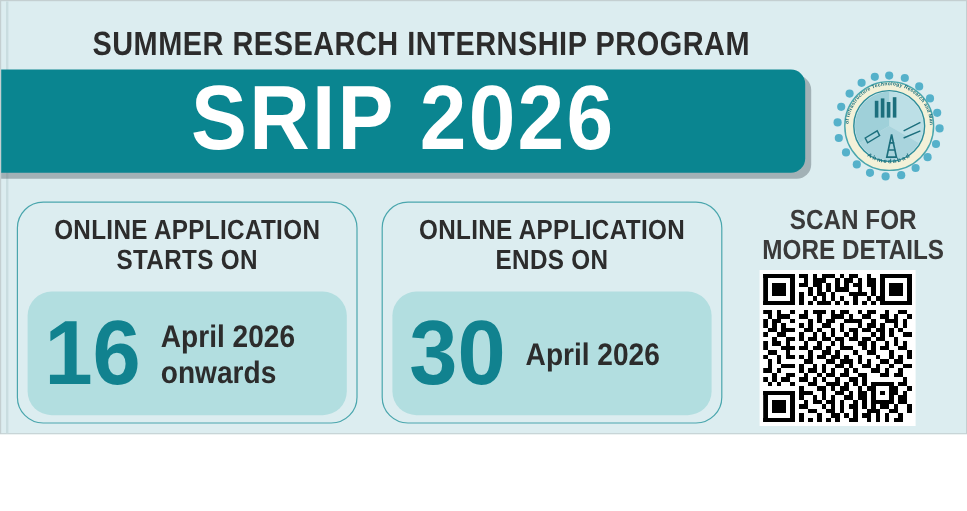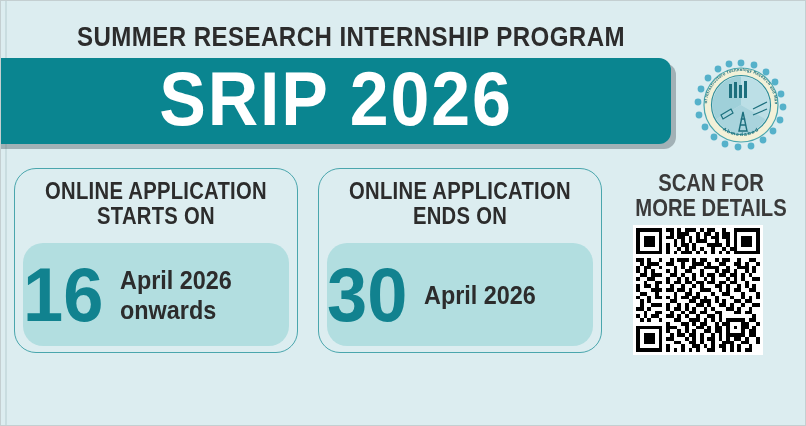--- a/index.html
+++ b/index.html
@@ -8,21 +8,21 @@
     background: #ffffff;
   }
   body {
     font-family: "Liberation Sans", sans-serif;
   }
 
   
   #poster {
     position: relative;
     width: 806px;
-    height: 426px;
+    height: 362px;
     background: #dcedf0;
     overflow: hidden;
     box-sizing: border-box;
     border: 1px solid #c4cfd1;
   }
 
   
   .left-rule {
     position: absolute;
     left: 4px;
@@ -121,20 +121,21 @@
     position: absolute;
     left: 8px;
     right: 8px;
     bottom: 6px;
     height: 103px;
     background: #b2dee0;
     border-radius: 20px;
     display: flex;
     align-items: center;
     justify-content: flex-start;
+    padding-left: 14px;
     box-sizing: border-box;
   }
   .big-number {
     font-family: "Liberation Sans Narrow", "Liberation Sans", sans-serif;
     font-weight: 700;
     font-size: 76px;
     line-height: 76px;
     color: #11828f;
     transform: scaleX(0.95);
     transform-origin: left center;

